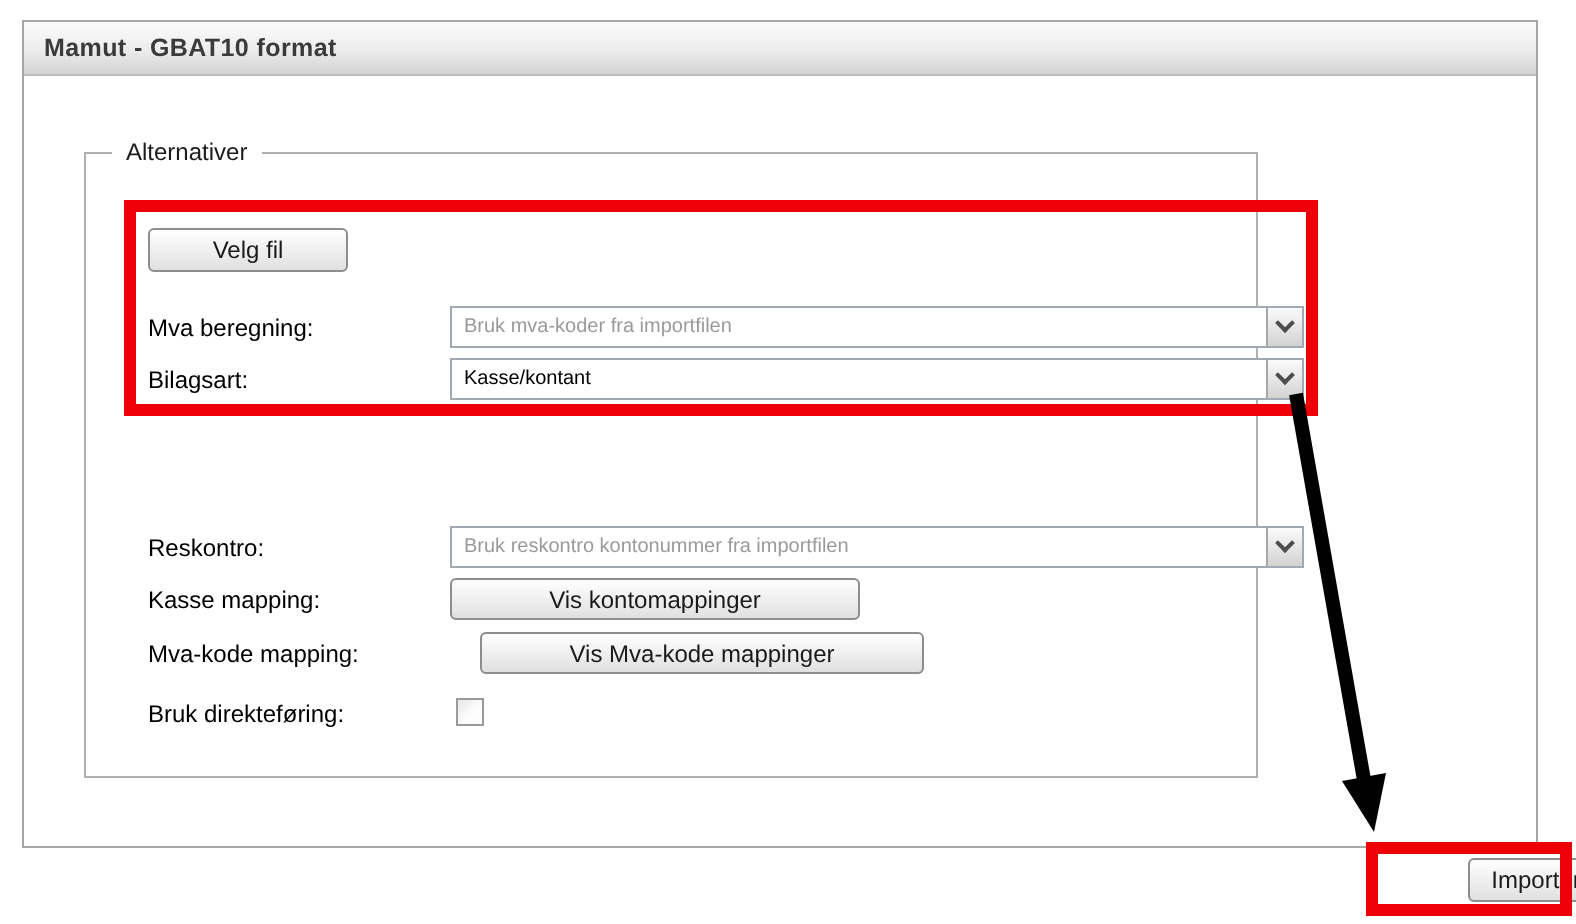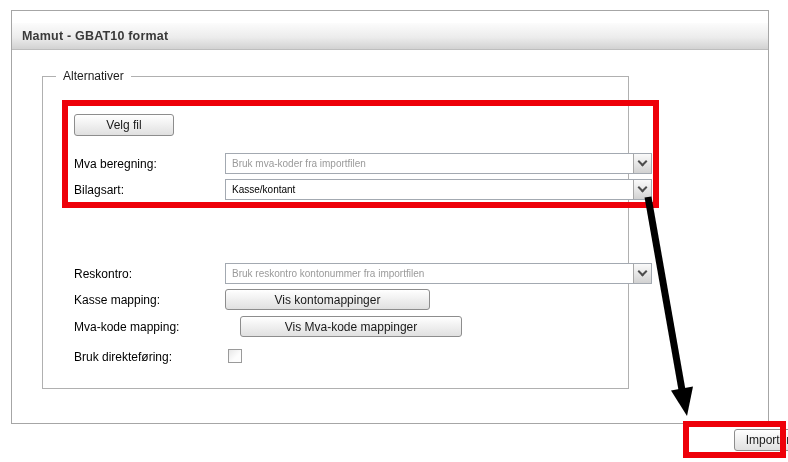--- a/index.html
+++ b/index.html
@@ -13,21 +13,21 @@
   .page { position: absolute; left: 0; top: 0; width: 788px; height: 462px; }
 
   
   .dialog {
     position: absolute; left: 11px; top: 10px;
     width: 758px; height: 414px;
     border: 1px solid #a6a6a6;
     background: #ffffff;
   }
   .titlebar {
-    position: absolute; left: 0; top: 12px; right: 0; height: 27px;
+    position: absolute; left: 0; top: 0; right: 0; height: 27px;
     background: linear-gradient(#fcfcfc, #ececec 55%, #d2d2d2);
     border-bottom: 1px solid #bdbdbd;
     display: flex; align-items: center;
     padding-left: 10px;
     font-size: 12.5px; font-weight: bold; color: #3a3a3a;
     letter-spacing: 0.2px;
   }
 
   
   fieldset.options {

